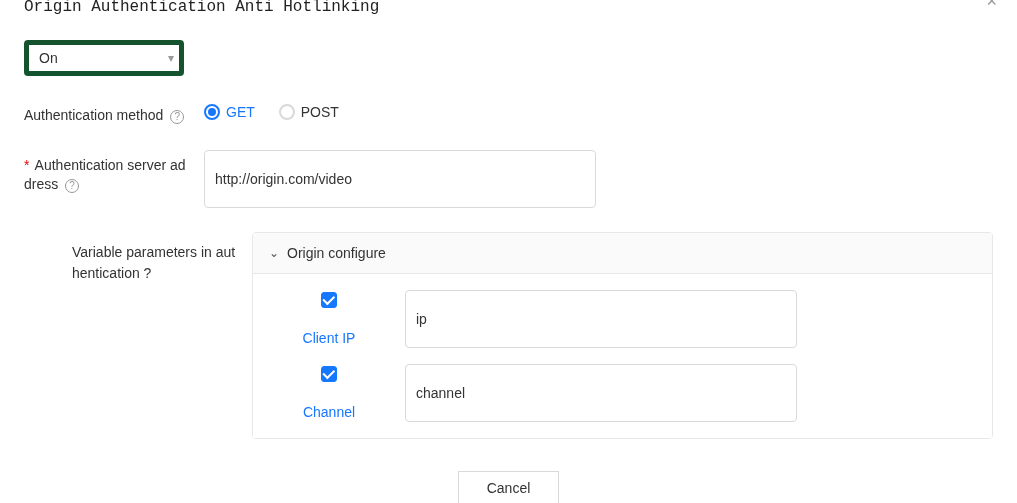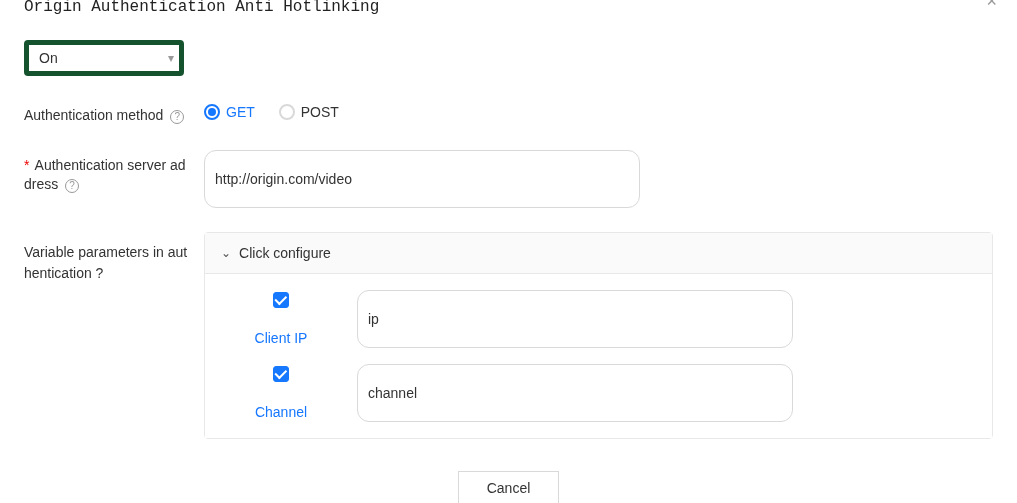--- a/index.html
+++ b/index.html
@@ -167,23 +167,23 @@
       color: #1677ff;
       font-size: 14px;
     }
 
     .radio-text.inactive {
       color: #333;
     }
 
     input[type="text"] {
       border: 1px solid #d9d9d9;
-      border-radius: 12px;
+      border-radius: 4px;
       padding: 20px 10px;
-      width: 436px;
+      width: 392px;
       font-size: 14px;
       color: #333;
       outline: none;
     }
 
     .variable-section {
       flex: 1;
       border: 1px solid #e8e8e8;
       border-radius: 4px;
       background: #fafafa;
@@ -304,20 +304,21 @@
       align-items: flex-start;
       margin-bottom: 24px;
     }
 
     .form-label-multiline {
       width: 180px;
       min-width: 180px;
       color: #555;
       padding-top: 10px;
       line-height: 1.5;
+      margin-left: 48px;
     }
   </style>
 </head>
 <body>
 
 <div class="modal-overlay">
   <div class="modal">
 
     <div class="modal-title">Origin Authentication Anti Hotlinking</div>
 
@@ -367,21 +368,21 @@
     </div>
 
     <div class="form-row-variable">
       <div class="form-label-multiline">
         <span>Variable parameters in aut<br>hentication</span>
         <span class="help-icon">?</span>
       </div>
       <div class="variable-section">
         <div class="variable-header">
           <span class="chevron-icon">⌄</span>
-          <span class="variable-header-text">Click configure</span>
+          <span class="variable-header-text">Origin configure</span>
         </div>
         <div class="variable-body">
 
           <div class="variable-item">
             <div class="checkbox-wrapper">
               <div class="checkbox-box"></div>
               <span class="checkbox-label-text">Client IP</span>
             </div>
             <input type="text" class="variable-input" value="ip" placeholder="ip" style="">
           </div>

